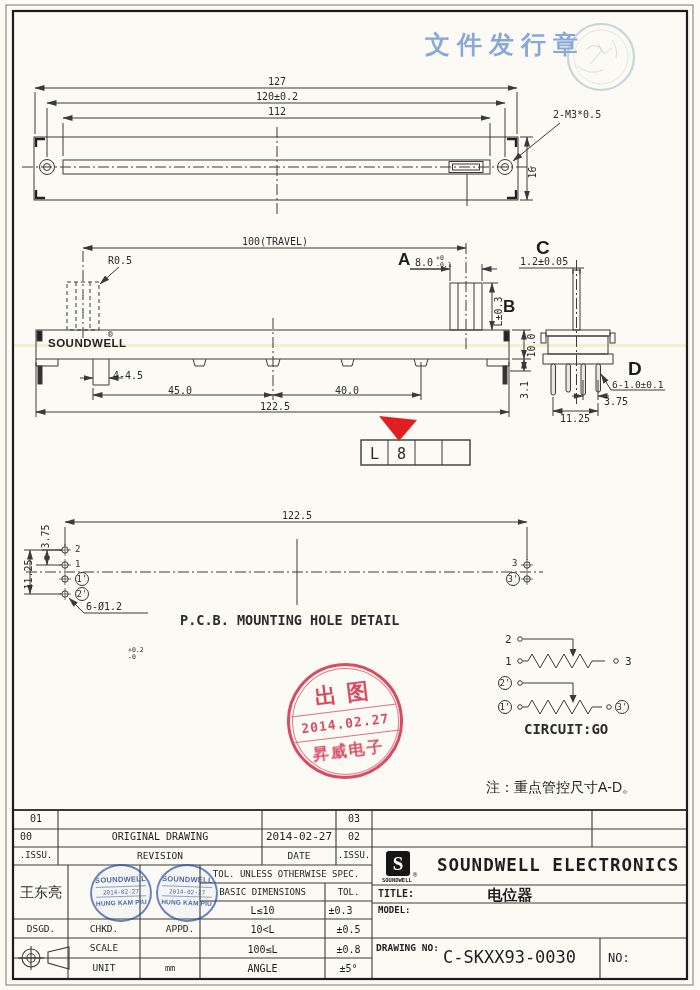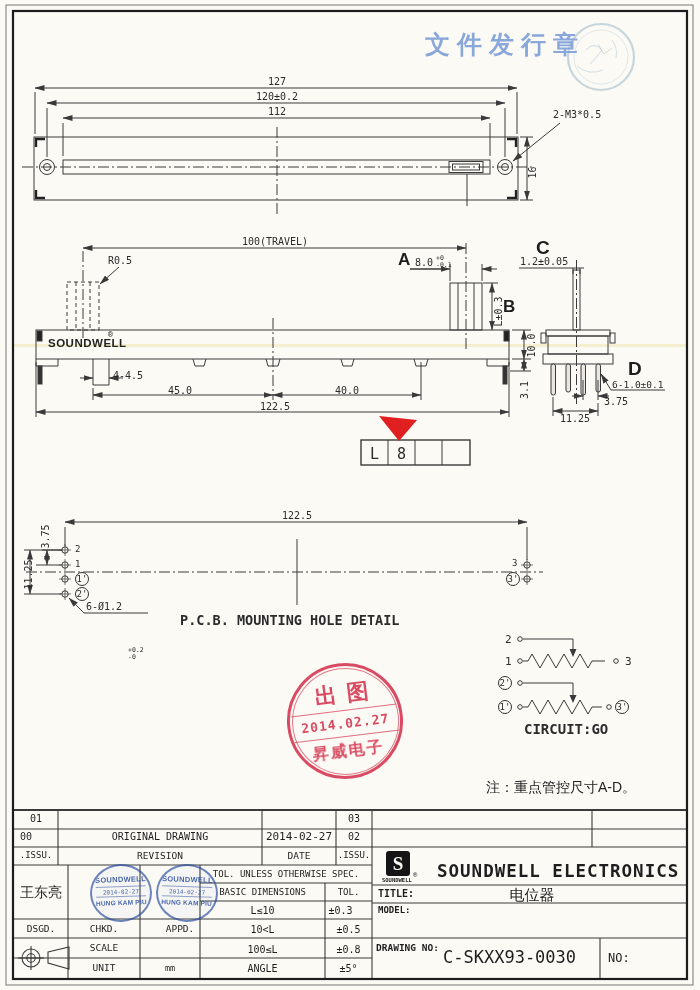--- a/index.html
+++ b/index.html
@@ -391,21 +391,21 @@
   </div>
   <div class="bstamp" style="left:156px;top:864px;transform:rotate(2deg);">
     <div class="b1">SOUNDWELL</div>
     <div class="b2">2014-02-27</div>
     <div class="b3">HUNG KAM PIU</div>
   </div>
 
   <div class="logo">S</div>
   <span class="tb" style="left:382px;top:877px;font-size:5.5px;font-weight:bold;">SOUNDWELL</span>
   <span class="tb" style="left:413px;top:871px;font-size:7px;">®</span>
-  <span class="tb" style="left:437px;top:855px;font-size:17.5px;font-weight:bold;letter-spacing:1px;margin-top:6px;">SOUNDWELL ELECTRONICS</span>
+  <span class="tb" style="left:437px;top:855px;font-size:17.5px;font-weight:bold;letter-spacing:1px;">SOUNDWELL ELECTRONICS</span>
   <span class="tb" style="left:378px;top:888px;font-size:10px;font-weight:bold;">TITLE:</span>
-  <span class="tb c" style="left:442px;top:886px;width:180px;font-size:15px;font-family:'Liberation Sans',sans-serif;">电位器</span>
+  <span class="tb c" style="left:420px;top:886px;width:180px;font-size:15px;font-family:'Liberation Sans',sans-serif;font-weight:bold;">电位器</span>
   <span class="tb" style="left:378px;top:905px;font-size:9px;font-weight:bold;">MODEL:</span>
   <span class="tb" style="left:376px;top:942px;font-size:9.5px;font-weight:bold;">DRAWING NO:</span>
   <span class="tb" style="left:443px;top:947px;font-size:17px;">C-SKXX93-0030</span>
   <span class="tb" style="left:608px;top:951px;font-size:12px;">NO:</span>
 
 </div>
 
 </body></html>

